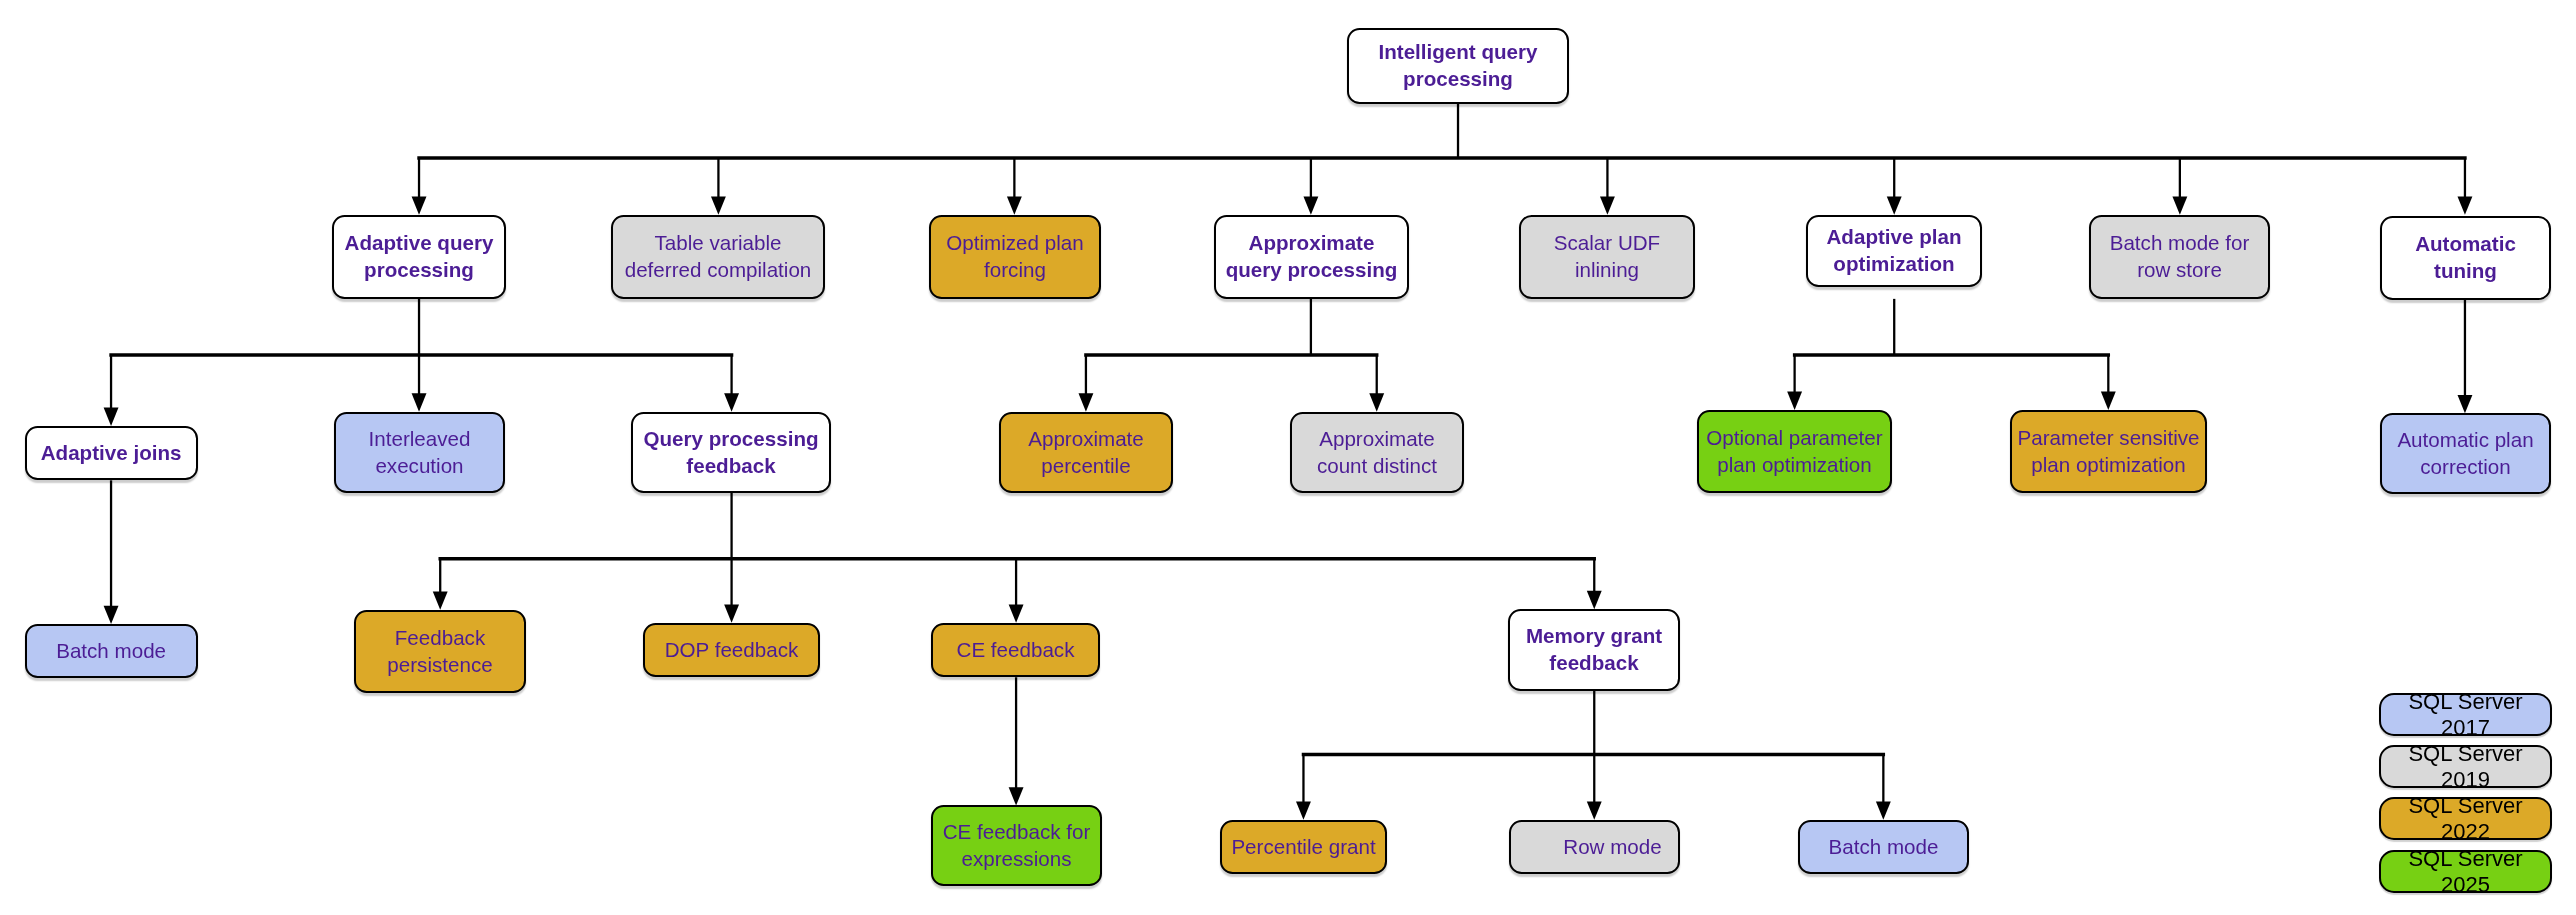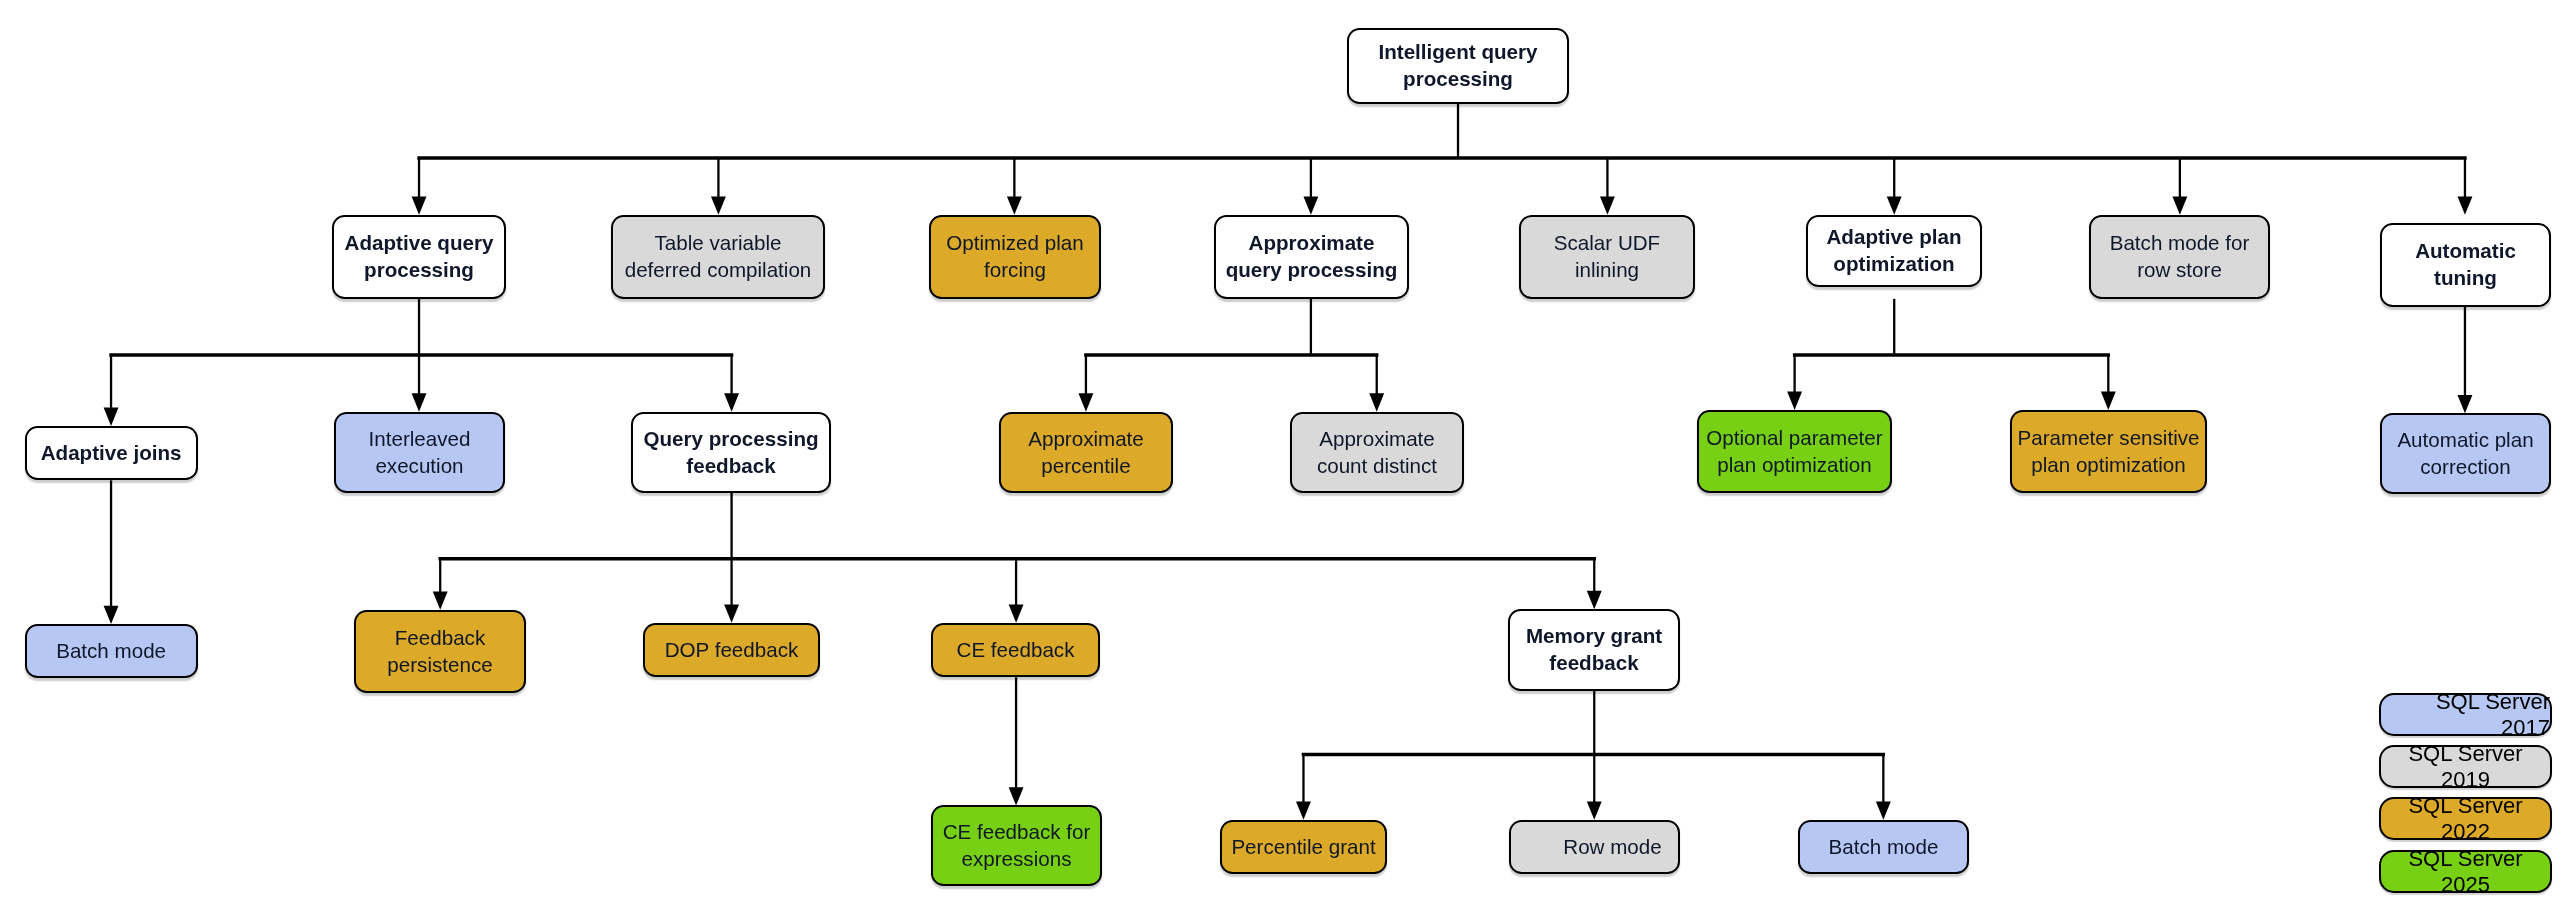--- a/index.html
+++ b/index.html
@@ -18,21 +18,21 @@
   }
   .node {
     position: absolute;
     box-sizing: border-box;
     border: 2px solid #000000;
     border-radius: 12.6px;
     display: flex;
     align-items: center;
     justify-content: center;
     text-align: center;
-    color: #0f172a;
+    color: #4c1d95;
     font-size: 20.6px;
     line-height: 1.3;
     box-shadow: 0 2.3px 1.7px rgba(0,0,0,0.20);
     background: #ffffff;
   }
   .node .lbl { white-space: pre; text-align: center; }
   .node.bold { font-weight: bold; }
   .legend-item {
     position: absolute;
     box-sizing: border-box;
@@ -141,21 +141,21 @@
 inlining</span>
       </div>
       <div class="node bold" style="left: 1806px; top: 215px; width: 176px; height: 72px; background: rgb(255, 255, 255);">
         <span class="lbl">Adaptive plan
 optimization</span>
       </div>
       <div class="node" style="left: 2089px; top: 215px; width: 181px; height: 84px; background: rgb(217, 217, 217);">
         <span class="lbl">Batch mode for
 row store</span>
       </div>
-      <div class="node bold" style="left: 2380px; top: 223px; width: 171px; height: 84px; background: rgb(255, 255, 255);">
+      <div class="node bold" style="left: 2380px; top: 216px; width: 171px; height: 84px; background: rgb(255, 255, 255);">
         <span class="lbl">Automatic
 tuning</span>
       </div>
       <div class="node bold" style="left: 24.6px; top: 426px; width: 173px; height: 54px; background: rgb(255, 255, 255);">
         <span class="lbl">Adaptive joins</span>
       </div>
       <div class="node" style="left: 334px; top: 412px; width: 171px; height: 81px; background: rgb(183, 199, 243);">
         <span class="lbl">Interleaved
 execution</span>
       </div>
@@ -208,21 +208,21 @@
         <span class="lbl">Percentile grant</span>
       </div>
       <div class="node" style="left: 1509px; top: 820px; width: 171px; height: 54px; background: rgb(217, 217, 217); padding-left: 36px;">
         <span class="lbl">Row mode</span>
       </div>
       <div class="node" style="left: 1798px; top: 820px; width: 171px; height: 54px; background: rgb(183, 199, 243);">
         <span class="lbl">Batch mode</span>
       </div>
     </div>
   <div id="legend">
-      <div class="legend-item" style="left: 2379px; top: 693px; width: 173px; height: 43px; background: rgb(183, 199, 243); text-align: right;">
+      <div class="legend-item" style="left: 2379px; top: 693px; width: 173px; height: 43px; background: rgb(183, 199, 243);">
         <span>SQL Server 2017</span>
       </div>
       <div class="legend-item" style="left: 2379px; top: 745px; width: 173px; height: 43px; background: rgb(217, 217, 217);">
         <span>SQL Server 2019</span>
       </div>
       <div class="legend-item" style="left: 2379px; top: 797px; width: 173px; height: 43px; background: rgb(220, 169, 40);">
         <span>SQL Server 2022</span>
       </div>
       <div class="legend-item" style="left: 2379px; top: 850px; width: 173px; height: 43px; background: rgb(119, 208, 19);">
         <span>SQL Server 2025</span>

